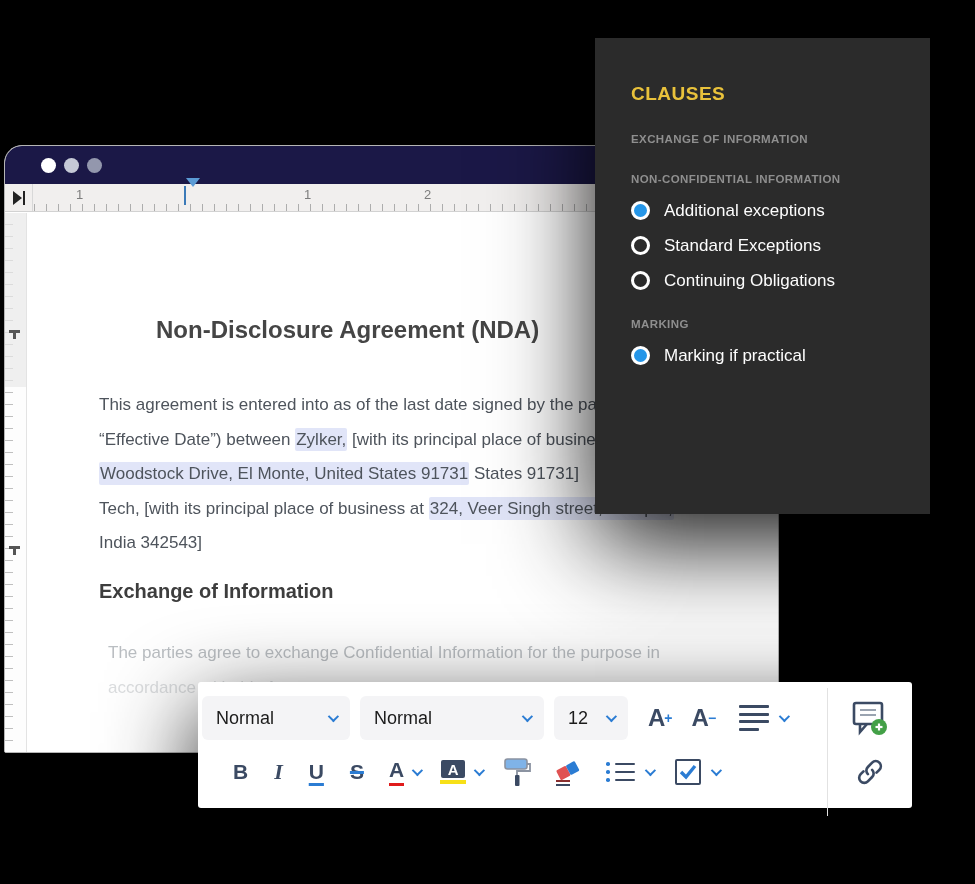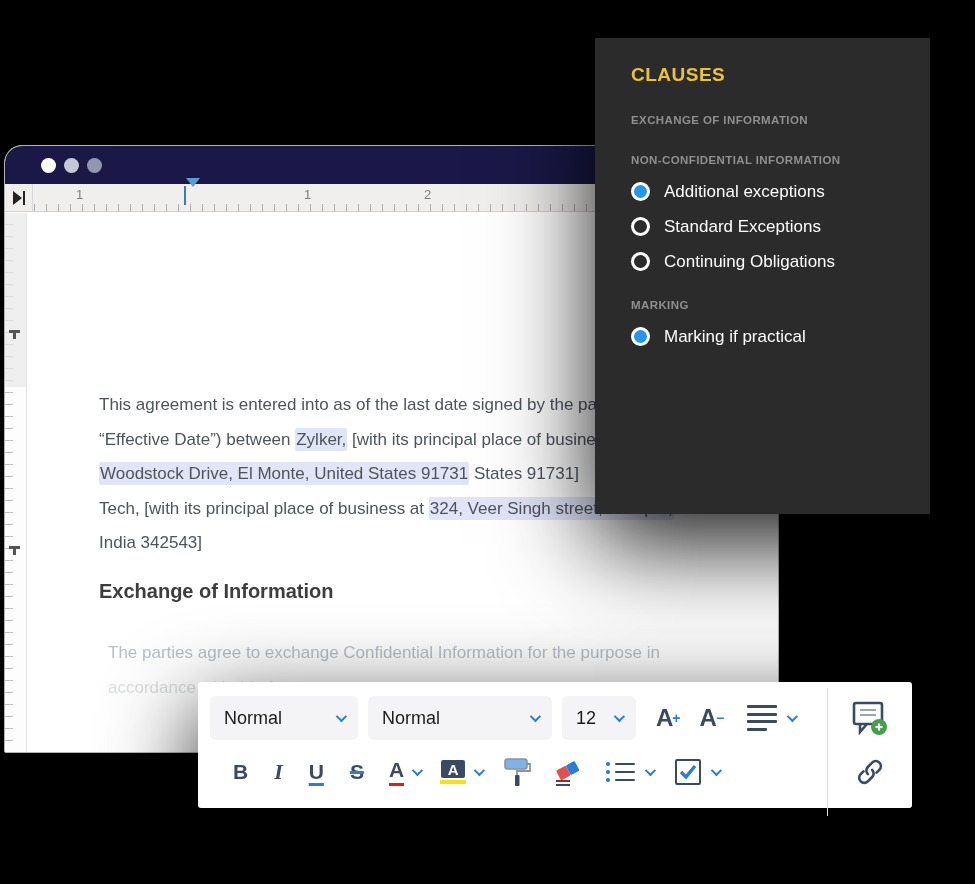--- a/index.html
+++ b/index.html
@@ -44,34 +44,34 @@
   .pline { white-space:nowrap; height:34.5px; line-height:34.5px; }
   .hl { background:#e1e5f8; border-radius:2px; padding:2px 1px;text-align:center; }
   .section-heading { position:absolute; left:0; top:368px; font-size:20px; font-weight:bold; color:#3d3d3d; }
   .faded { position:absolute; left:9px; top:424px; font-size:17px; }
   .fline { white-space:nowrap; height:34.5px; line-height:34.5px; }
   .fline:nth-child(1){ color:rgba(140,146,153,.6); }
   .fline:nth-child(2){ color:rgba(160,166,172,.38); }
 
   
   .clauses-panel { position:absolute; left:595px; top:38px; width:335px; height:476px;
-    background:#2b2b2b; box-shadow:0 30px 90px rgba(0,0,0,.9); padding:26px 20px 0 36px; }
+    background:#2b2b2b; box-shadow:0 30px 90px rgba(0,0,0,.9); padding:45px 20px 0 36px; }
   .clauses-title { font-size:19px; font-weight:bold; letter-spacing:.5px; }
   .clause-group-label { margin-top:28px; font-size:11.5px; font-weight:bold; letter-spacing:.4px;
     color:#8f8f8f; }
   .clause-option { display:flex; align-items:center; margin-top:16px; height:19px; cursor:pointer; }
   .radio { width:19px; height:19px; border-radius:50%; border:3px solid #fff; margin-right:14px;
     flex:0 0 auto; }
   .clause-option .lbl { color:#fdfdfd; font-size:17px; white-space:nowrap; }
 
   
   .toolbar { position:absolute; left:198px; top:682px; width:714px; height:126px; background:#fff;
     border-radius:3px; box-shadow:0 30px 90px rgba(0,0,0,.9); }
   .trow { position:absolute; left:0; right:0; display:flex; align-items:center; }
-  .trow1 { top:14px; height:44px; padding-left:12px; }
+  .trow1 { top:14px; height:44px; padding-left:4px; }
   .trow2 { top:66px; height:48px; padding-left:22px; }
   .tselect { height:44px; background:#f4f4f6; border-radius:6px; display:flex; align-items:center;
     justify-content:space-between; padding:0 14px; margin-right:10px; font-size:18px; color:#1b1b1b;
     cursor:pointer; }
   .chev { width:8px; height:8px; border-right:2.4px solid #2b7cd3; border-bottom:2.4px solid #2b7cd3;
     transform:rotate(45deg) translateY(-2px); flex:0 0 auto; }
   .chev.stand { margin:0 10px 0 6px; }
   .tbtn { display:flex; align-items:center; justify-content:center; color:#3b4a63; cursor:pointer; }
   .afs { font-size:24px; font-weight:bold; margin:0 10px; letter-spacing:-1px; }
   .afs sup { font-size:14px; color:#2b7cd3; font-weight:bold; }
@@ -124,20 +124,21 @@
       <span class="rnum" style="left: 419px;">2</span>
     </div>
 
   <div class="ruler-v">
     <span class="shade"></span>
     <span class="vmark" style="top:117px"></span>
     <span class="vmark" style="top:333px"></span>
   </div>
 
   <div class="doc-body">
+    <div class="doc-title">Non-Disclosure Agreement (NDA)</div>
     <div class="paragraph">
         <div class="pline"><span>This agreement is entered into as of the last date signed by the parties (the</span></div>
         <div class="pline"><span>“Effective Date”) between </span><span class="hl">Zylker,</span><span> [with its principal place of business at 4141</span></div>
         <div class="pline"><span class="hl">Woodstock Drive, El Monte, United States 91731</span><span>  States 91731]</span></div>
         <div class="pline"><span>Tech, [with its principal place of business at </span><span class="hl">324, Veer Singh street, Jodhpur,</span></div>
         <div class="pline"><span>India 342543]</span></div>
       </div>
     <div class="section-heading">Exchange of Information</div>
     <div class="faded">
         <div class="fline">The parties agree to exchange Confidential Information for the purpose in</div>

